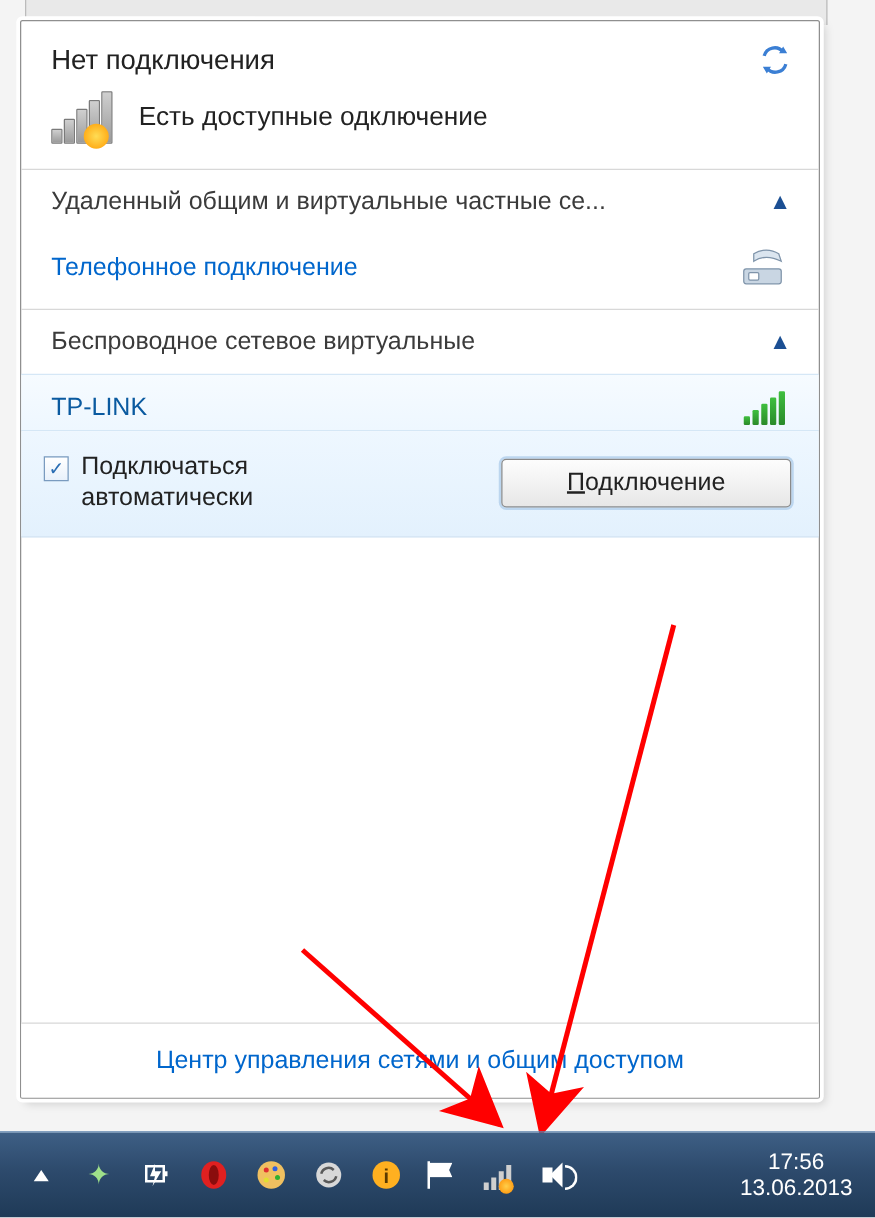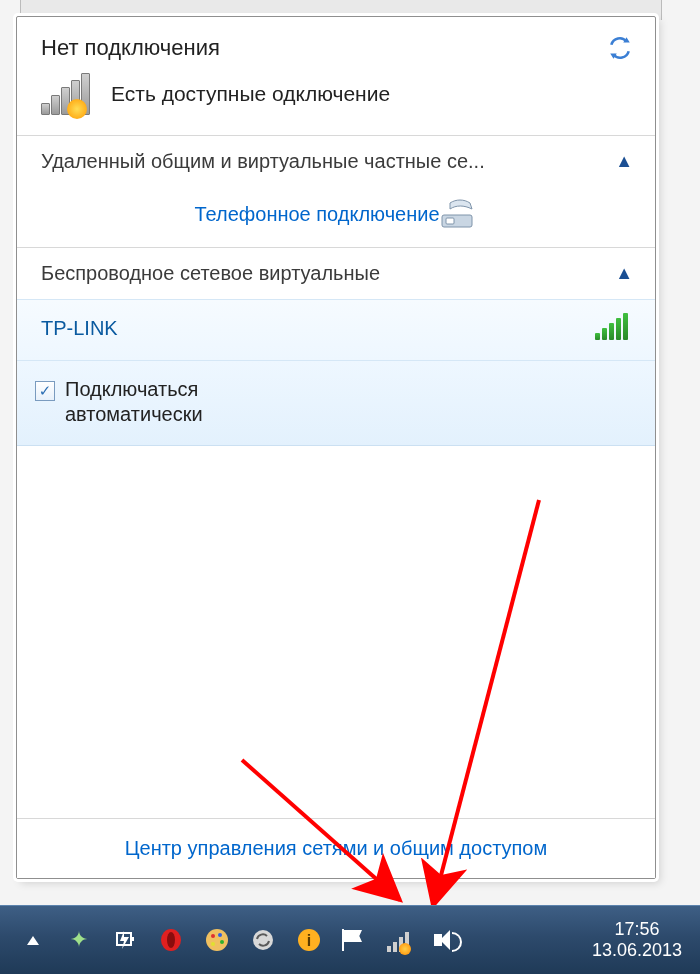--- a/index.html
+++ b/index.html
@@ -15,31 +15,31 @@
   .bars span:nth-child(1){left:0;height:10px}
   .bars span:nth-child(2){left:10px;height:18px}
   .bars span:nth-child(3){left:20px;height:26px}
   .bars span:nth-child(4){left:30px;height:33px}
   .bars span:nth-child(5){left:40px;height:40px}
   .sun{position:absolute;left:26px;bottom:-4px;width:20px;height:20px;border-radius:50%;background:radial-gradient(circle,#ffdd55,#ff9a00)}
   .status-text{font-size:21px;color:#222}
   .sep{height:1px;background:#d8d8d8}
   .group-hdr{display:flex;align-items:center;justify-content:space-between;padding:14px 22px 14px 24px;font-size:20px;color:#3b3b3b;cursor:pointer}
   .chevron{font-size:18px;color:#1b4f93}
-  .link-row{display:flex;align-items:center;justify-content:center;padding:10px 22px 16px 24px;cursor:pointer}
+  .link-row{display:flex;align-items:center;justify-content:space-between;padding:10px 22px 16px 24px;cursor:pointer}
   .link-row .lnk{color:#0066cc;font-size:20px}
   .phone-ico{width:40px;height:34px;position:relative}
   .sig-mini{position:relative;width:38px;height:28px}
   .sig-mini span{position:absolute;bottom:0;width:5px;background:linear-gradient(#3fbf3f,#2a8a2a);border-radius:1px}
   .sig-mini span:nth-child(1){left:0;height:7px}
   .sig-mini span:nth-child(2){left:7px;height:12px}
   .sig-mini span:nth-child(3){left:14px;height:17px}
   .sig-mini span:nth-child(4){left:21px;height:22px}
   .sig-mini span:nth-child(5){left:28px;height:27px}
-  .net-item{display:flex;align-items:flex-end;justify-content:space-between;padding:12px 22px 20px 24px;background:linear-gradient(#f6fbff,#eef7ff);border-top:1px solid #d5e7f6;border-bottom:1px solid #d5e7f6}
+  .net-item{display:flex;align-items:center;justify-content:space-between;padding:12px 22px 4px 24px;background:linear-gradient(#f6fbff,#eef7ff);border-top:1px solid #d5e7f6;border-bottom:1px solid #d5e7f6}
   .net-name{color:#0a5aa0;font-size:20px}
   .connect-panel{background:linear-gradient(#eef7ff,#e3f1fd);padding:16px 22px 18px 18px;border-bottom:1px solid #cbe0f2;display:flex;align-items:center;justify-content:space-between}
   .cb-wrap{display:flex;align-items:flex-start;gap:10px}
   .cb{width:18px;height:18px;border:1px solid #7a9bbf;background:linear-gradient(#fff,#e8f1fb);display:flex;align-items:center;justify-content:center;font-size:15px;color:#2a6db3;margin-top:4px;cursor:pointer}
   .cb-label{font-size:20px;color:#222;line-height:1.25}
   .btn{min-width:190px;padding:7px 20px;font-size:20px;color:#222;background:linear-gradient(#fdfdfd,#e7e7e7);border:1px solid #8a8a8a;border-radius:4px;box-shadow:0 0 0 2px #bcd6ef;cursor:pointer;text-align:center}
   .btn u{text-decoration:underline}
   .footer-link{position:absolute;left:0;right:0;bottom:0;border-top:1px solid #d8d8d8;text-align:center;padding:18px 10px;color:#0066cc;font-size:20px;cursor:pointer;background:#fff}
   
   .arrow{position:absolute;pointer-events:none}
@@ -130,20 +130,23 @@
     </div>
 
     <div class="connect-panel">
       <div class="cb-wrap">
         <div class="cb">✓</div>
         <div class="cb-label">
           <span>Подключаться</span><br>
           <span>автоматически</span>
         </div>
       </div>
+      <div class="btn">
+        <u>П</u><span>одключение</span>
+      </div>
     </div>
 
     <div class="footer-link">Центр управления сетями и общим доступом</div>
   </div>
 
   <svg class="arrow" style="left:0;top:0" width="700" height="974">
     <defs>
       <marker id="ah" markerWidth="14" markerHeight="14" refX="11" refY="6" orient="auto">
         <path d="M0,0 L12,6 L0,12 L3,6 Z" fill="#ff0000"></path>
       </marker>

